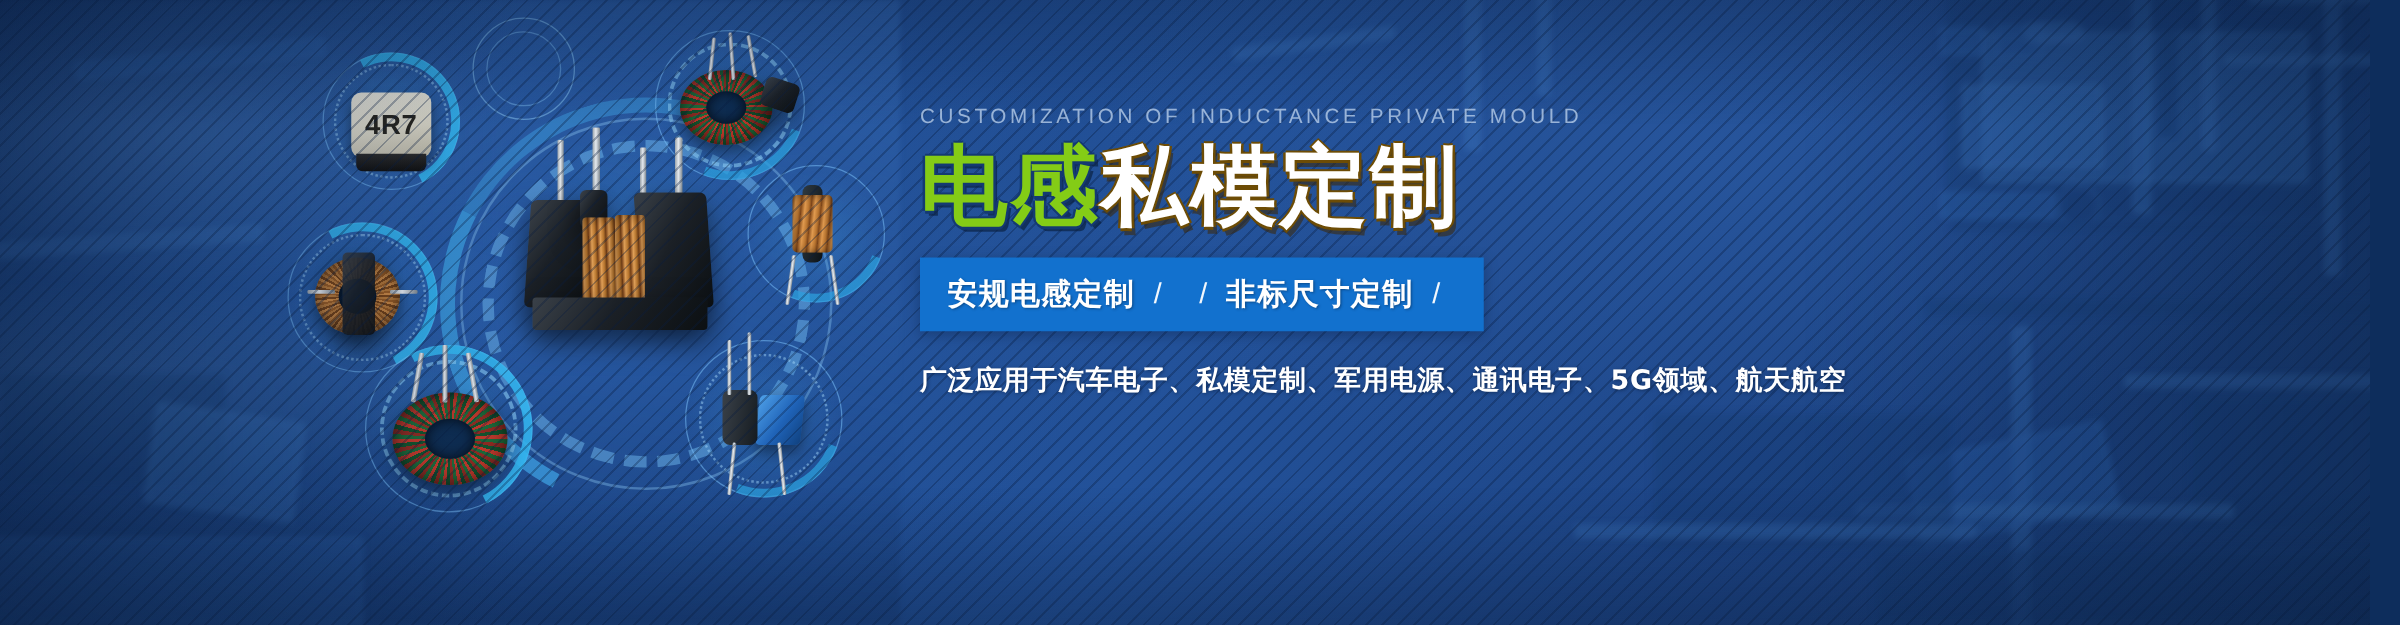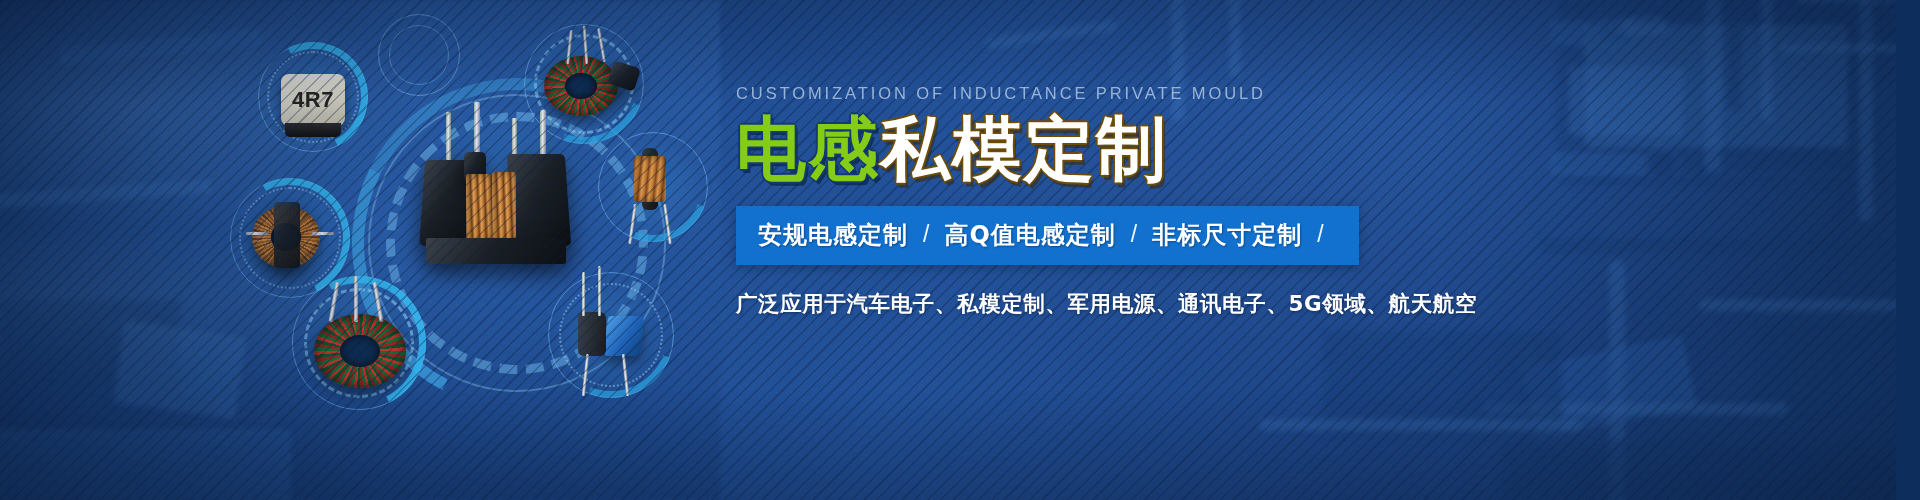--- a/index.html
+++ b/index.html
@@ -469,21 +469,20 @@
   <div class="content">
 
     <div class="eyebrow">CUSTOMIZATION OF INDUCTANCE PRIVATE MOULD</div>
 
     <h1 class="headline"><span class="w">电感</span><span class="y">私模定制</span></h1>
 
     <div class="feature-bar">
       <div class="feature-bar-inner">
         <span class="feature-item">安规电感定制</span>
         <span class="feature-sep">/</span>
-        <span class="feature-item">高Q值电感定制</span>
         <span class="feature-sep">/</span>
         <span class="feature-item">非标尺寸定制</span>
         <span class="feature-sep">/</span>
       </div>
     </div>
 
     <div class="subline">广泛应用于汽车电子、私模定制、军用电源、通讯电子、5G领域、航天航空</div>
 
   </div>
 

